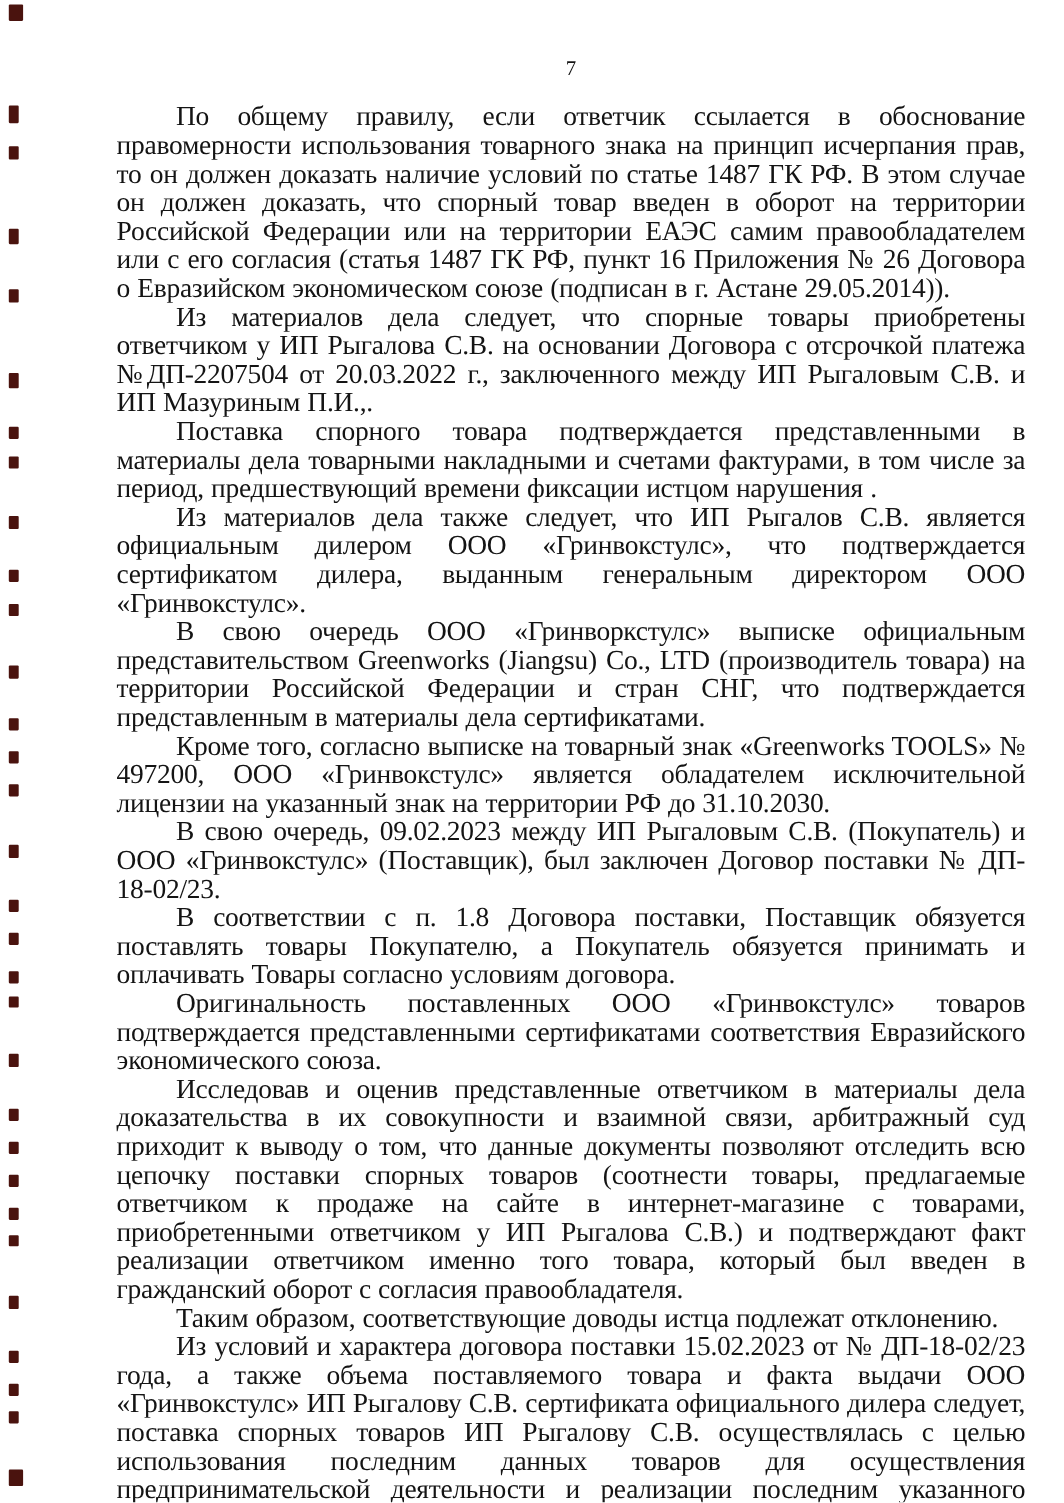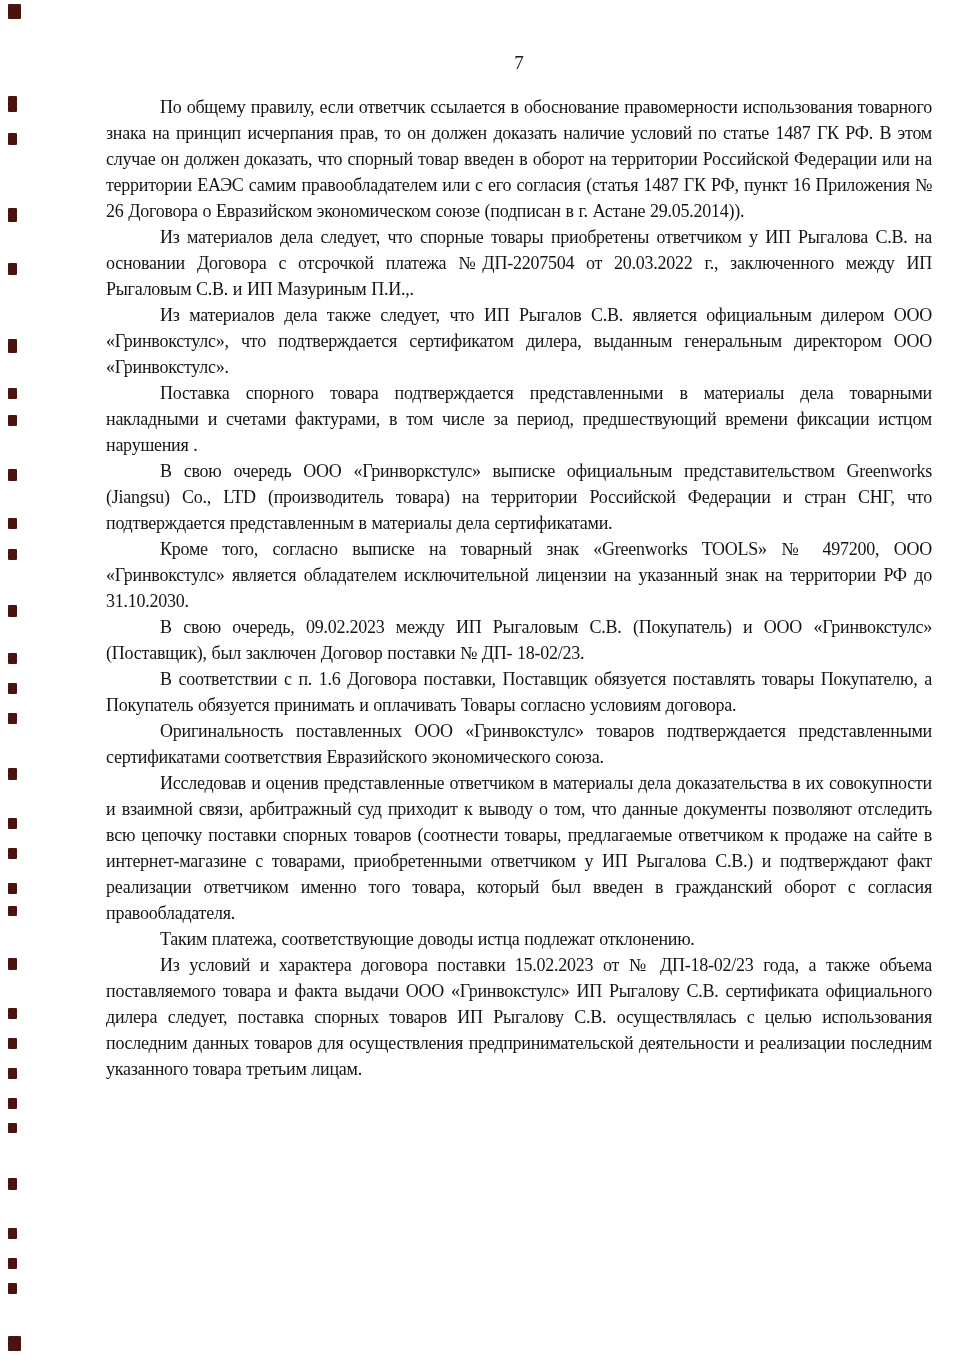--- a/index.html
+++ b/index.html
@@ -26,21 +26,21 @@
     line-height: 22px;
   }
   .content {
     position: absolute;
     top: 94px;
     left: 106px;
     width: 826px;
   }
   .content p {
     margin: 0;
-    font-size: 18px;
+    font-size: 25px;
     line-height: 26px;
     text-align: justify;
     text-indent: 54px;
     letter-spacing: -0.25px;
     word-spacing: 0.5px;
   }
   .edge-marks {
     position: absolute;
     top: 0;
     left: 0;
@@ -92,25 +92,25 @@
       <div class="edge-mark" style="top: 1258px; height: 11px; width: 9px; background: rgb(74, 19, 14);"></div>
       <div class="edge-mark" style="top: 1283px; height: 11px; width: 9px; background: rgb(74, 19, 14);"></div>
       <div class="edge-mark" style="top: 1336px; height: 15px; width: 13px; background: rgb(74, 19, 14);"></div>
     </div>
 
   <div class="page-number">7</div>
 
   <div class="content">
     <p>По общему правилу, если ответчик ссылается в обоснование правомерности использования товарного знака на принцип исчерпания прав, то он должен доказать наличие условий по статье 1487 ГК РФ. В этом случае он должен доказать, что спорный товар введен в оборот на территории Российской Федерации или на территории ЕАЭС самим правообладателем или с его согласия (статья 1487 ГК РФ, пункт 16 Приложения № 26 Договора о Евразийском экономическом союзе (подписан в г. Астане 29.05.2014)).</p>
     <p>Из материалов дела следует, что спорные товары приобретены ответчиком у ИП Рыгалова С.В. на основании Договора с отсрочкой платежа №ДП-2207504 от 20.03.2022 г., заключенного между ИП Рыгаловым С.В. и ИП Мазуриным П.И.,.</p>
+    <p>Поставка спорного товара подтверждается представленными в материалы дела товарными накладными и счетами фактурами, в том числе за период, предшествующий времени фиксации истцом нарушения .</p>
     <p>Из материалов дела также следует, что ИП Рыгалов С.В. является официальным дилером ООО «Гринвокстулс», что подтверждается сертификатом дилера, выданным генеральным директором ООО «Гринвокстулс».</p>
-    <p>Поставка спорного товара подтверждается представленными в материалы дела товарными накладными и счетами фактурами, в том числе за период, предшествующий времени фиксации истцом нарушения .</p>
     <p>В свою очередь ООО «Гринворкстулс» выписке официальным представительством Greenworks (Jiangsu) Co., LTD (производитель товара) на территории Российской Федерации и стран СНГ, что подтверждается представленным в материалы дела сертификатами.</p>
     <p>Кроме того, согласно выписке на товарный знак «Greenworks TOOLS» № 497200, ООО «Гринвокстулс» является обладателем исключительной лицензии на указанный знак  на территории РФ до 31.10.2030.</p>
     <p>В свою очередь, 09.02.2023 между ИП Рыгаловым С.В. (Покупатель) и ООО «Гринвокстулс» (Поставщик), был заключен Договор поставки № ДП- 18-02/23.</p>
-    <p>В соответствии с п. 1.6 Договора поставки, Поставщик обязуется поставлять товары Покупателю, а Покупатель обязуется принимать и оплачивать Товары согласно условиям договора.</p>
+    <p>В соответствии с п. 1.8 Договора поставки, Поставщик обязуется поставлять товары Покупателю, а Покупатель обязуется принимать и оплачивать Товары согласно условиям договора.</p>
     <p>Оригинальность поставленных ООО «Гринвокстулс» товаров подтверждается представленными сертификатами соответствия Евразийского экономического союза.</p>
     <p>Исследовав и оценив представленные ответчиком в материалы дела доказательства в их совокупности и взаимной связи, арбитражный суд приходит к выводу о том, что данные документы позволяют отследить всю цепочку поставки спорных товаров (соотнести товары, предлагаемые ответчиком к продаже на сайте в интернет-магазине с товарами, приобретенными ответчиком у ИП Рыгалова С.В.) и подтверждают факт реализации ответчиком именно того товара, который был введен в гражданский оборот с согласия правообладателя.</p>
-    <p>Таким платежа, соответствующие доводы истца подлежат отклонению.</p>
+    <p>Таким образом, соответствующие доводы истца подлежат отклонению.</p>
     <p>Из условий и характера договора поставки 15.02.2023 от № ДП-18-02/23 года, а также объема поставляемого товара и факта выдачи ООО «Гринвокстулс» ИП Рыгалову С.В. сертификата официального дилера следует,  поставка спорных товаров ИП Рыгалову С.В. осуществлялась с целью использования последним данных товаров для осуществления предпринимательской деятельности и реализации последним указанного товара третьим лицам.</p>
   </div>
 
 </div>
 
 </body></html>

